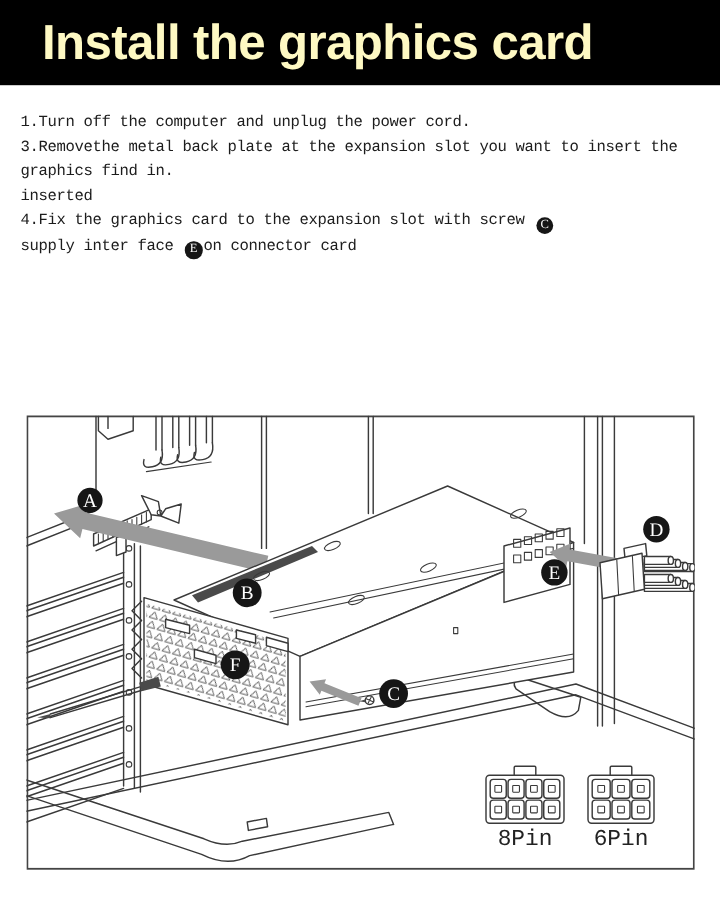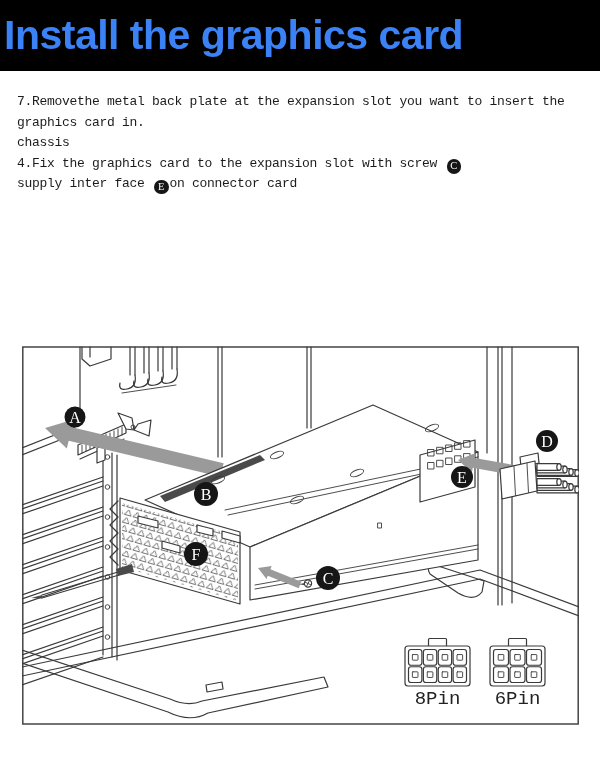--- a/index.html
+++ b/index.html
@@ -1,20 +1,20 @@
 <!DOCTYPE html>
 <html style="--line: #3a3a3a; --arrow: #9a9a9a; --badge-bg: #161616; --badge-fg: #ffffff;"><head>
 <meta charset="utf-8">
 <style>
   html,body{margin:0;padding:0;background:#fff;}
   body{width:600px;height:758px;position:relative;overflow:hidden;
        font-family:"Liberation Sans",sans-serif;}
   .header{position:absolute;left:0;top:0;width:600px;height:71px;background:#000;}
-  .header .title{color:#3b82f6;font-family:"Liberation Sans",sans-serif;font-weight:700;
-       font-size:41px;letter-spacing:-0.5px;line-height:71px;padding-left:4px;white-space:nowrap;}
+  .header .title{color:#fef9c3;font-family:"Liberation Sans",sans-serif;font-weight:700;
+       font-size:41px;letter-spacing:-0.5px;line-height:71px;padding-left:35px;white-space:nowrap;}
   .instructions{position:absolute;left:17px;top:92px;width:575px;color:#1c1c1c;
        font-family:"Liberation Mono","DejaVu Sans Mono",monospace;
        font-size:13px;letter-spacing:-0.3px;}
   .iline{white-space:nowrap;height:20.6px;line-height:20.6px;}
   .tbadge{display:inline-block;width:14.5px;height:14.5px;border-radius:50%;
        background:var(--badge-bg,#111);color:var(--badge-fg,#fff);
        font-family:"Liberation Serif",serif;font-size:10.5px;line-height:14.5px;
        text-align:center;vertical-align:-2.5px;margin:0 1px 0 2px;letter-spacing:0;}
   .diagram{position:absolute;left:22px;top:345px;width:557px;height:381px;}
   svg{display:block;}
@@ -28,23 +28,24 @@
   .thin{stroke-width:0.9;}
 </style>
 </head>
 <body>
 
 <div class="header">
   <div class="title">Install the graphics card</div>
 </div>
 
 <div class="instructions">
-    <div class="iline"><span>7.Removethe metal back plate at the expansion slot you want to insert the</span></div>
-    <div class="iline"><span>graphics card in.</span></div>
-    <div class="iline"><span>chassis</span></div>
+    <div class="iline"><span>1.Turn off the computer and unplug the power cord.</span></div>
+    <div class="iline"><span>3.Removethe metal back plate at the expansion slot you want to insert the</span></div>
+    <div class="iline"><span>graphics find in.</span></div>
+    <div class="iline"><span>inserted</span></div>
     <div class="iline"><span>4.Fix the graphics card to the expansion slot with screw </span><span class="tbadge">C</span></div>
     <div class="iline"><span>supply inter face </span><span class="tbadge">E</span><span>on connector card</span></div>
   </div>
 
 <div class="diagram">
 <svg viewBox="0 0 557 381" width="557" height="381">
   <defs>
     <pattern id="mesh" width="9" height="8" patternUnits="userSpaceOnUse" patternTransform="rotate(16)">
       <path d="M4.5,1 L8,6.5 L1,6.5 Z" fill="none" stroke="#555" stroke-width="0.8"></path>
     </pattern>

